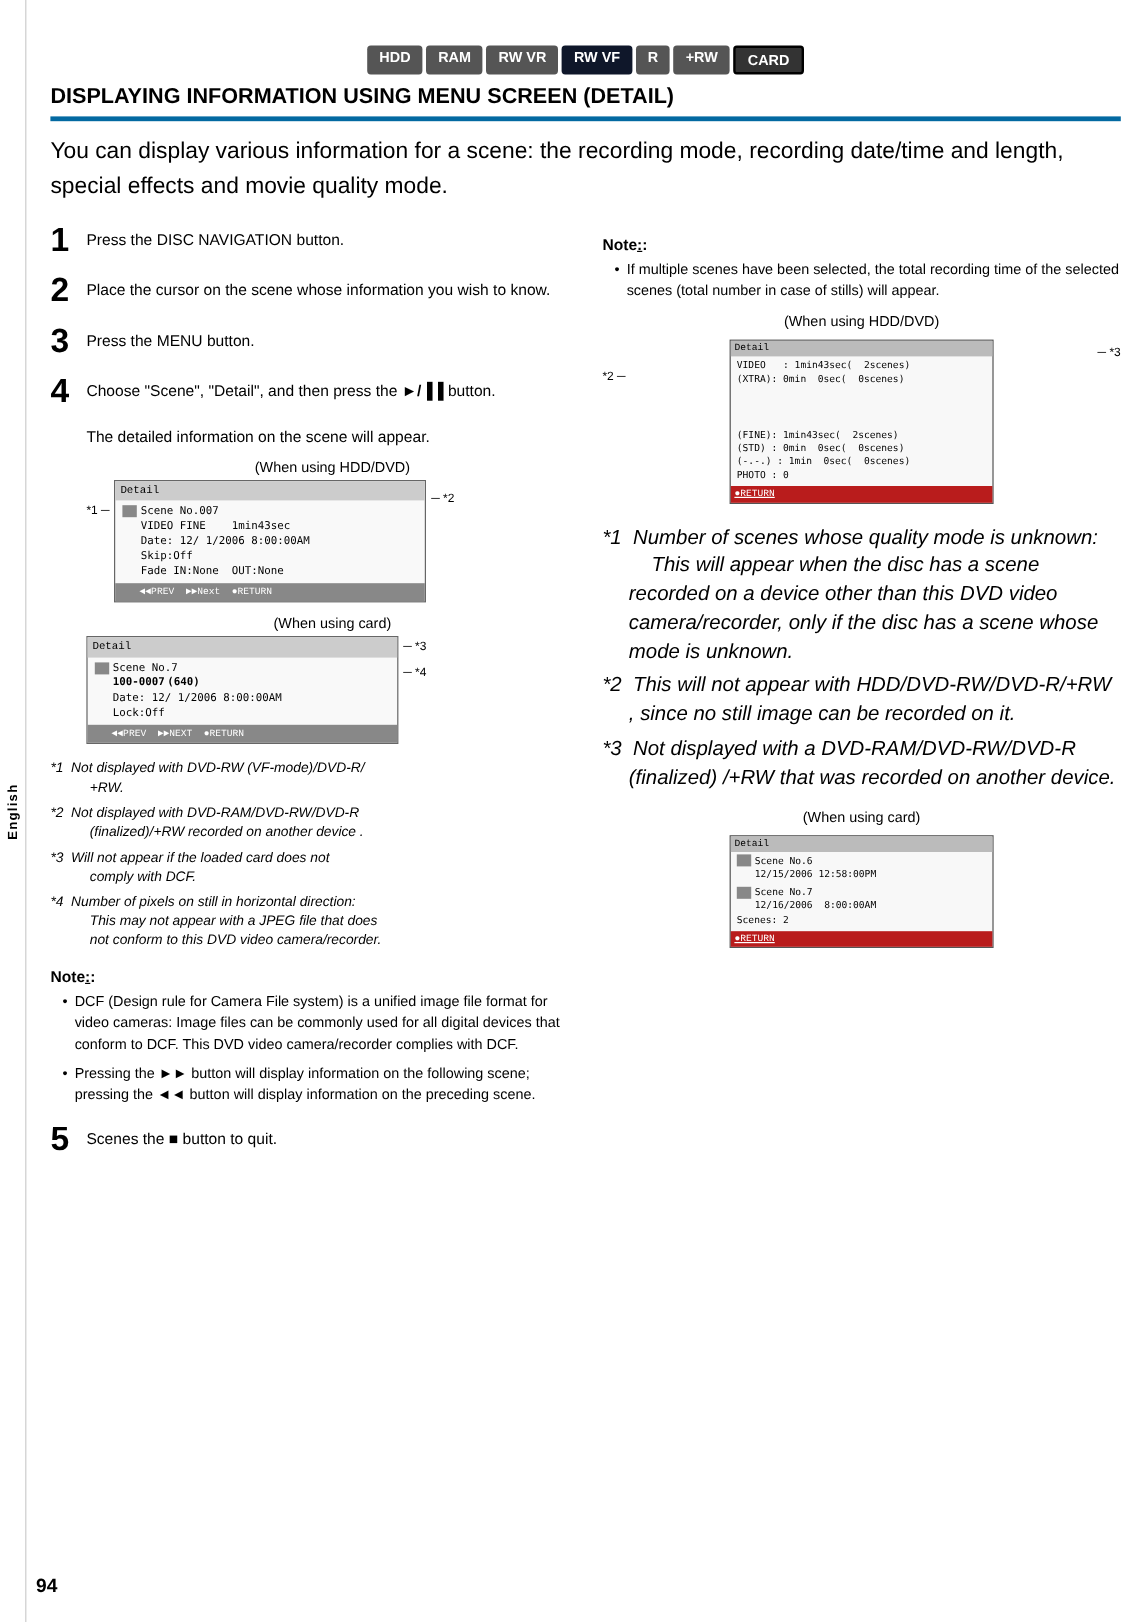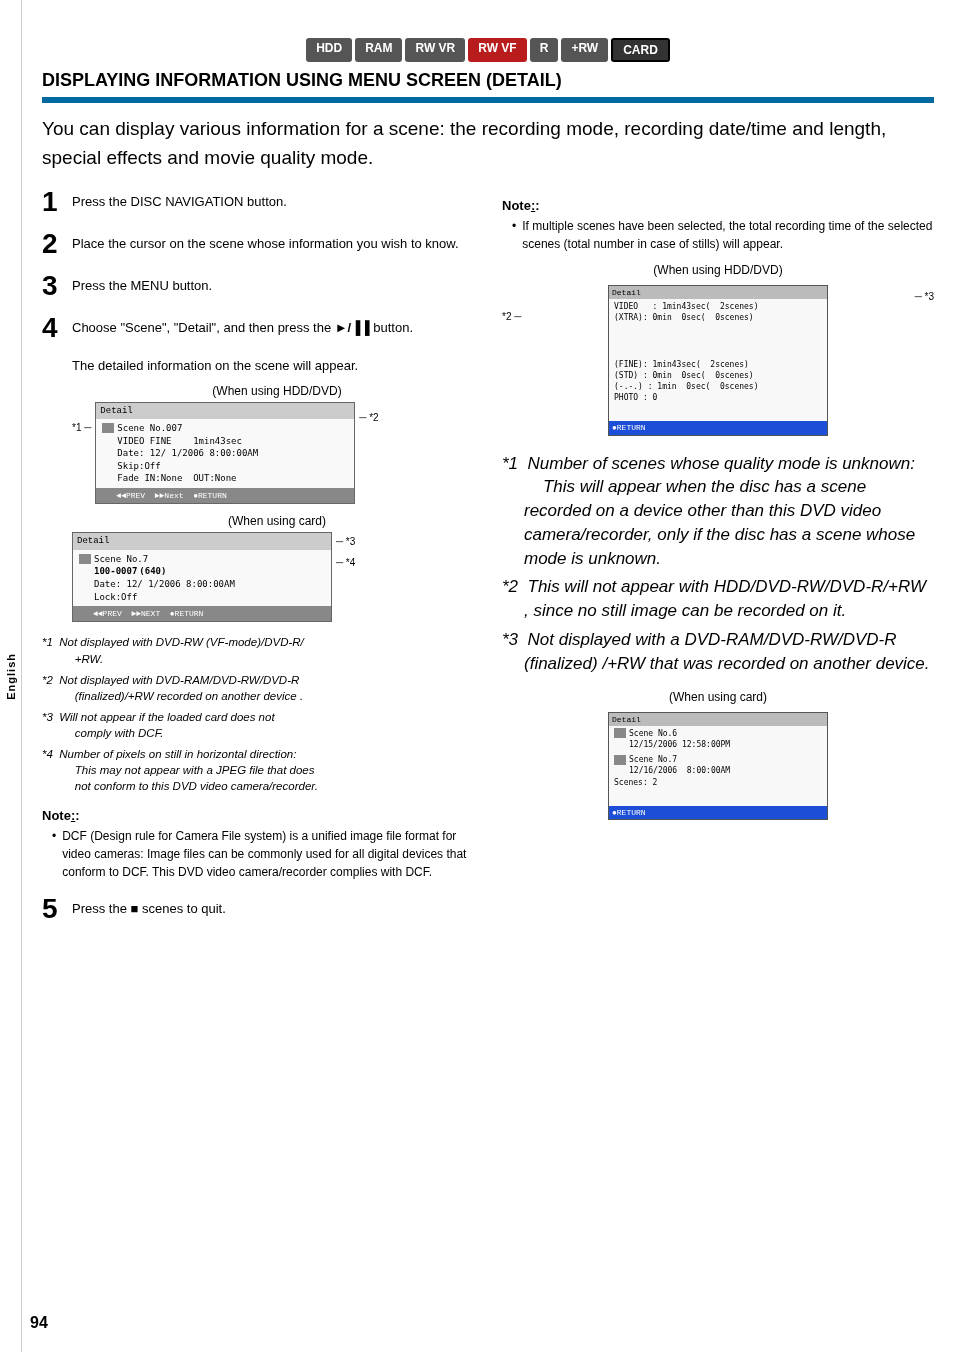--- a/index.html
+++ b/index.html
@@ -49,39 +49,39 @@
     .nav-tab {
       padding: 3px 10px;
       border-radius: 3px;
       font-size: 12px;
       font-weight: bold;
       color: #fff;
     }
     .nav-tab.hdd { background: #555; }
     .nav-tab.ram { background: #555; }
     .nav-tab.rwvr { background: #555; }
-    .nav-tab.rwvf { background: #b91c1c; }
+    .nav-tab.rwvf { background: #0f172a; }
     .nav-tab.r { background: #555; }
     .nav-tab.plusrw { background: #555; }
     .nav-tab.card { background: #333; border: 2px solid #000; }
 
     
     .main-content {
       position: absolute;
       top: 60px;
       left: 22px;
       right: 0;
       padding: 10px 20px 20px 20px;
     }
 
     
     .page-title {
       font-size: 18px;
       font-weight: bold;
-      border-bottom: 6px solid #0369a1;
+      border-bottom: 4px solid #0369a1;
       padding-bottom: 6px;
       margin-bottom: 12px;
     }
 
     
     .intro-text {
       font-size: 19px;
       margin-bottom: 16px;
       line-height: 1.5;
     }
@@ -223,25 +223,26 @@
       margin: 4px auto;
       line-height: 1.4;
     }
     .rscreen .rtbar {
       background: #bbb;
       margin: -3px -5px 2px -5px;
       padding: 1px 3px;
       font-size: 8px;
     }
     .rscreen .rbbar {
-      background: #1d4ed8;
+      background: #b91c1c;
       color: #fff;
-      margin: 18px -5px -3px -5px;
+      margin: 4px -5px -3px -5px;
       padding: 1px 3px;
       font-size: 8px;
+      text-decoration: underline;
     }
 
     
     .rscreen-wrap {
       display: flex;
       align-items: flex-start;
       justify-content: center;
     }
 
   </style>
@@ -351,26 +352,27 @@
       <div style="margin-top:12px;">
         <div class="footnote"><em>*1 &nbsp;Not displayed with DVD-RW (VF-mode)/DVD-R/<br>&nbsp;&nbsp;&nbsp;&nbsp;+RW.</em></div>
         <div class="footnote"><em>*2 &nbsp;Not displayed with DVD-RAM/DVD-RW/DVD-R<br>&nbsp;&nbsp;&nbsp;&nbsp;(finalized)/+RW recorded on another device .</em></div>
         <div class="footnote"><em>*3 &nbsp;Will not appear if the loaded card does not<br>&nbsp;&nbsp;&nbsp;&nbsp;comply with DCF.</em></div>
         <div class="footnote"><em>*4 &nbsp;Number of pixels on still in horizontal direction:<br>&nbsp;&nbsp;&nbsp;&nbsp;This may not appear with a JPEG file that does<br>&nbsp;&nbsp;&nbsp;&nbsp;not conform to this DVD video camera/recorder.</em></div>
       </div>
 
       <div class="note-section" style="margin-top:14px;">
         <div class="note-title">Note<span style="text-decoration:underline;">:</span></div>
         <div class="note-bullet">DCF (Design rule for Camera File system) is a unified image file format for video cameras: Image files can be commonly used for all digital devices that conform to DCF. This DVD video camera/recorder complies with DCF.</div>
+        <div class="note-bullet">Pressing the ►► button will display information on the following scene; pressing the ◄◄ button will display information on the preceding scene.</div>
       </div>
 
       <div class="step step5">
         <span class="step-number">5</span>
         <div class="step-text">
-          Press the ■ scenes to quit.
+          Scenes the ■ button to quit.
         </div>
       </div>
 
     </div>
 
     <div class="right-col">
 
       <div class="note-section">
         <div class="note-title">Note<span style="text-decoration:underline;">:</span></div>
         <div class="note-bullet">If multiple scenes have been selected, the total recording time of the selected scenes (total number in case of stills) will appear.</div>

